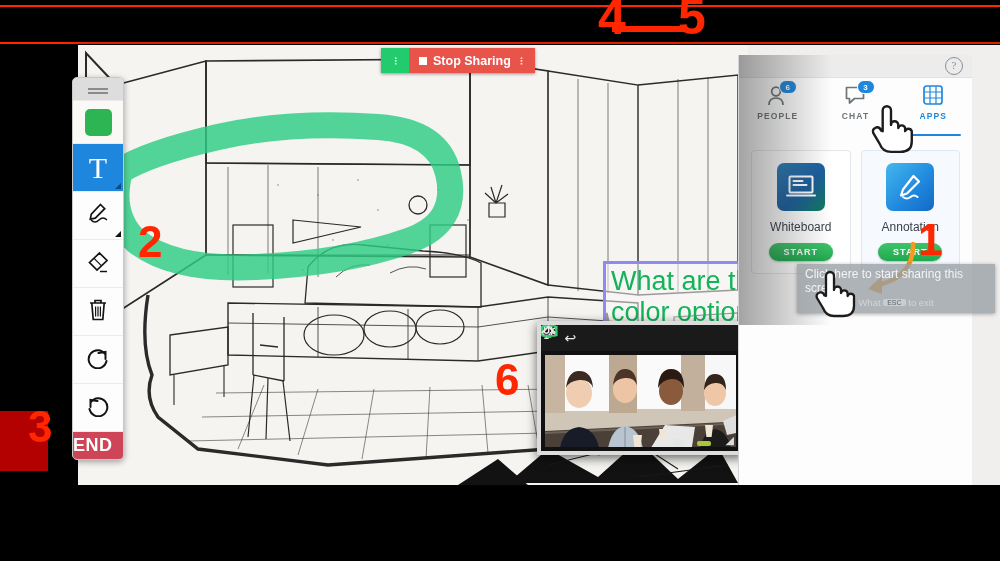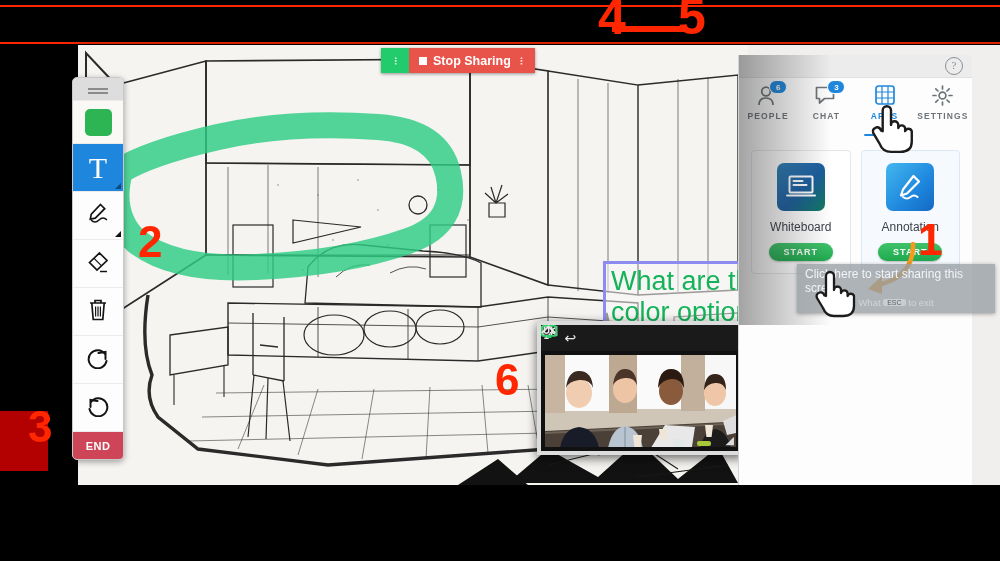--- a/index.html
+++ b/index.html
@@ -41,21 +41,21 @@
       box-shadow:0 4px 0 #8b8b8b;}
   .tool.swatchrow{height:42px;background:#faf9f6;}
   .swatch{width:27px;height:27px;border-radius:5px;}
   .tool.active{background:#1e87dd;}
   .tool .corner{position:absolute;right:2px;bottom:2px;width:0;height:0;
       border-left:6px solid transparent;border-bottom:6px solid #111;}
   .tool.active .corner{border-bottom-color:#0d4b7e;}
   .glyph{font-size:25px;color:#1a1a1a;line-height:1;}
   .tool.active .glyph{color:#fff;font-family:"Liberation Serif",serif;font-size:30px;}
   #endbtn{height:27px;background:#cf4558;color:#fff;display:flex;align-items:center;
-      justify-content:center;font-size:11px;font-weight:bold;letter-spacing:.5px;}
+      justify-content:flex-start;font-size:18px;font-weight:bold;letter-spacing:.5px;}
 
   
   #hl{position:absolute;left:120px;top:120px;pointer-events:none;}
   #textbox{position:absolute;left:525px;top:216px;width:218px;
       border:3px solid #8c8cf0;background:rgba(249,248,246,.55);
       padding:2px 5px 4px 5px;box-sizing:border-box;}
   #textbox .tline{color:#13b359;font-size:27px;line-height:1.16;white-space:nowrap;}
 
   
   #videopanel{position:absolute;left:459px;top:276px;width:207px;height:134px;
@@ -395,29 +395,20 @@
       </div>
       <div class="tab sel">
         <div class="ticon">
           <svg width="20" height="20" viewBox="0 0 20 20">
               <rect x="1" y="1" width="18" height="18" rx="2.5" fill="none" stroke="#1e87dd" stroke-width="1.7"></rect>
               <path d="M1 7 h18 M1 13 h18 M7 1 v18 M13 1 v18" stroke="#1e87dd" stroke-width="1.2"></path>
             </svg>
         </div>
         <div class="tlabel">APPS</div>
       </div>
-      <div class="tab">
-        <div class="ticon">
-          <svg width="21" height="21" viewBox="0 0 21 21">
-              <circle cx="10.5" cy="10.5" r="3.4" fill="none" stroke="#6d7478" stroke-width="1.7"></circle>
-              <path d="M10.5 1 v3 M10.5 17 v3 M1 10.5 h3 M17 10.5 h3 M3.8 3.8 l2.2 2.2 M15 15 l2.2 2.2 M17.2 3.8 l-2.2 2.2 M6 15 l-2.2 2.2" stroke="#6d7478" stroke-width="1.7" stroke-linecap="round"></path>
-            </svg>
-        </div>
-        <div class="tlabel">SETTINGS</div>
-      </div>
     </div>
 
     <div id="cards">
       <div class="card">
         <div class="cicon wb">
           <svg width="30" height="26" viewBox="0 0 30 26">
               <rect x="3.5" y="2.5" width="23" height="16" rx="1" fill="none" stroke="#fff" stroke-width="2"></rect>
               <path d="M7.5 7 h9 M7.5 11 h13 M1 21.5 h28" stroke="#fff" stroke-width="2" stroke-linecap="round"></path>
             </svg>
         </div>

